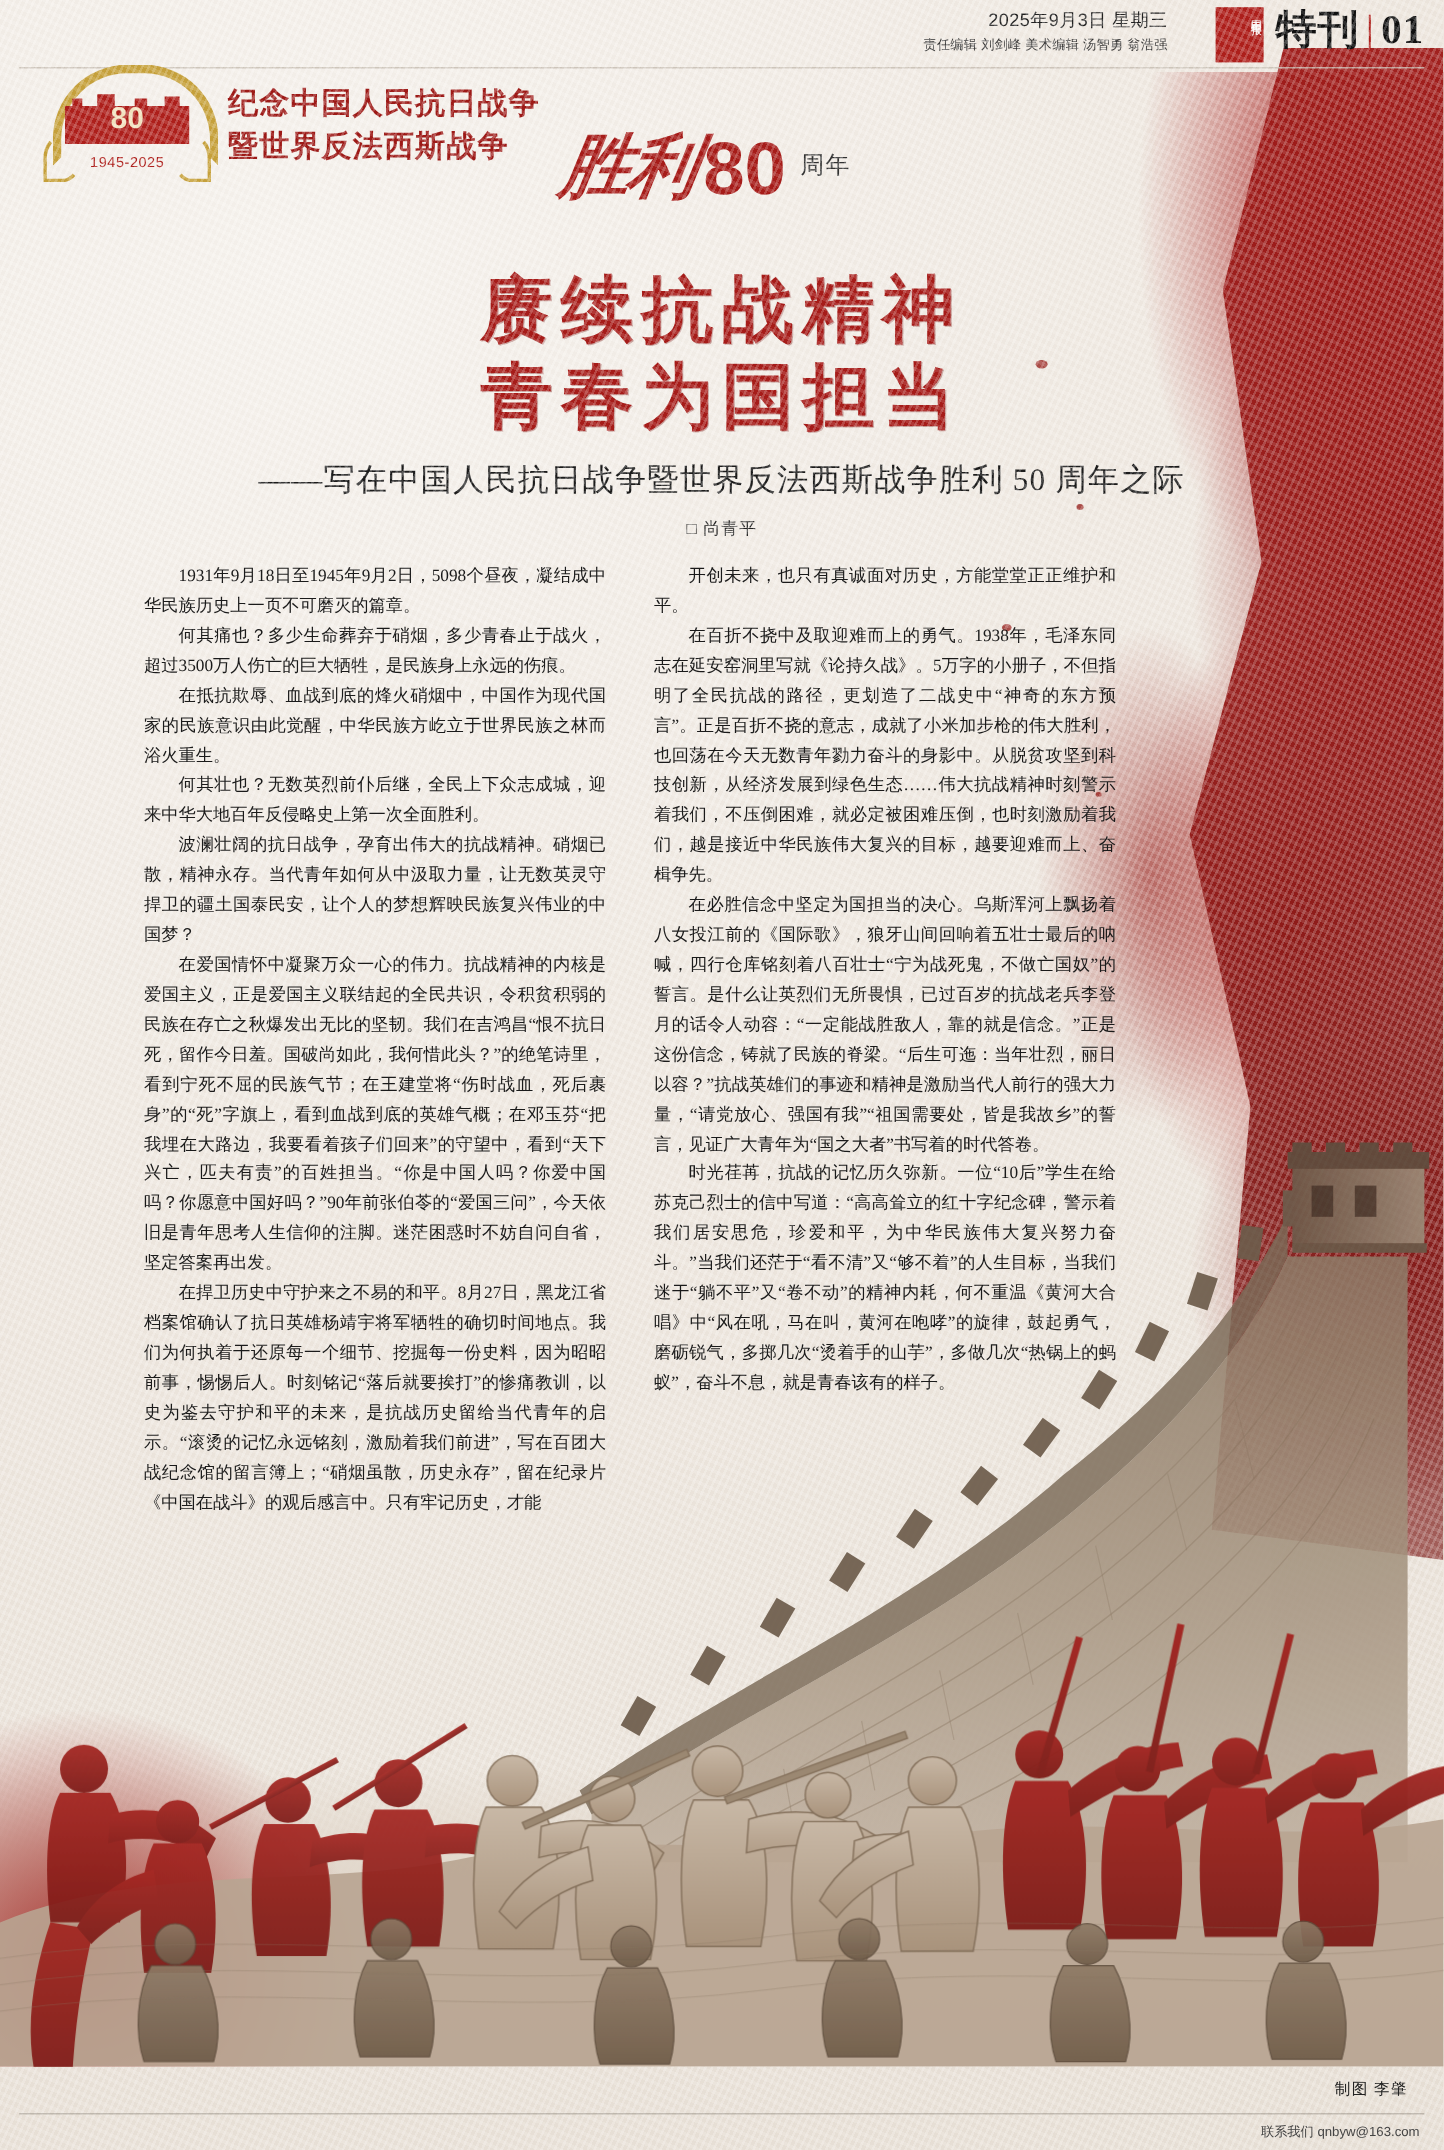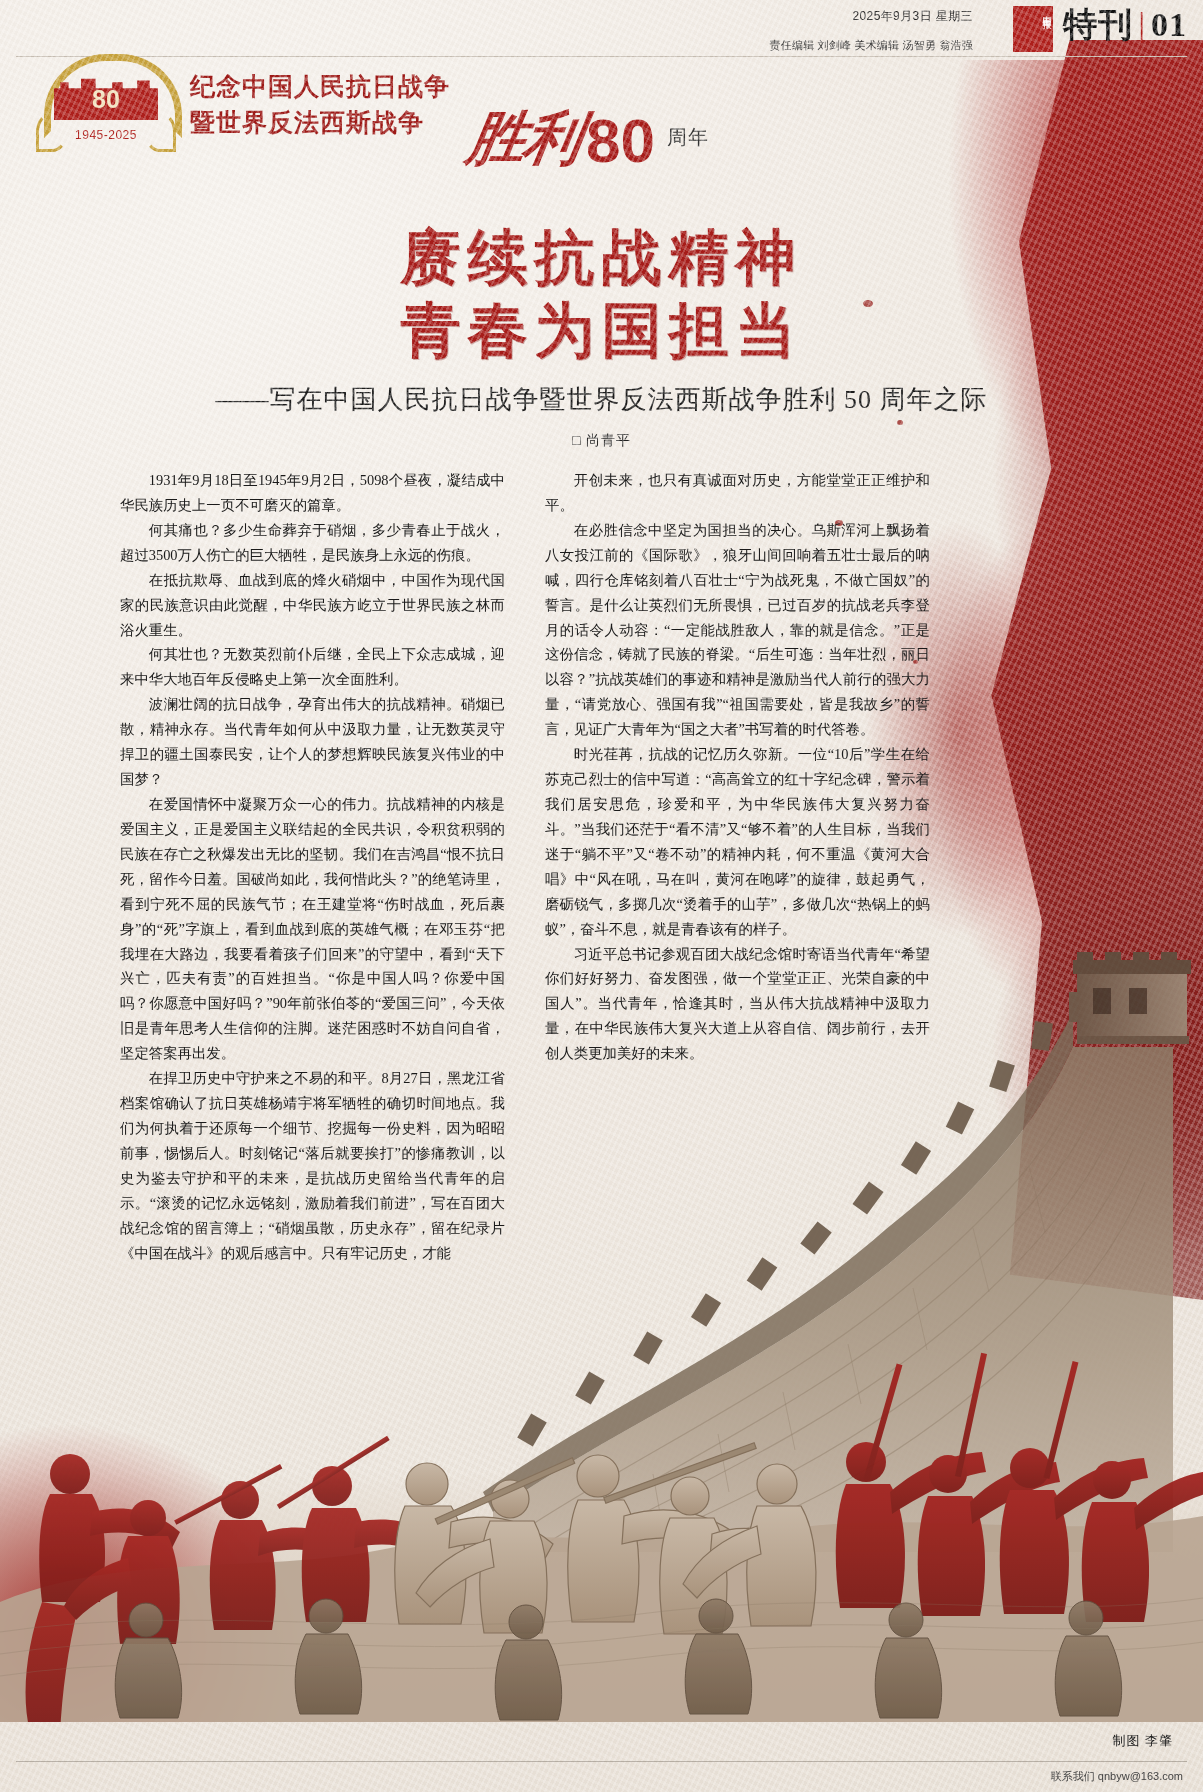--- a/index.html
+++ b/index.html
@@ -67,21 +67,21 @@
     position: absolute;
     left: 0; top: 0; right: 0; height: 58px;
   }
   .mast-meta {
     position: absolute;
     right: 230px; top: 8px;
     text-align: right;
     font-family: "Liberation Sans", sans-serif;
     color: #222;
   }
-  .mast-date { font-size: 12px; letter-spacing: .4px; margin-bottom: 13px; }
+  .mast-date { font-size: 15px; letter-spacing: .4px; margin-bottom: 3px; }
   .mast-credits { font-size: 11px; color: #333; letter-spacing: .2px; }
   .mast-logo {
     position: absolute;
     right: 150px; top: 6px;
     width: 40px; height: 46px;
     background: #b0201c;
     color: #fff;
     font-size: 9px;
     line-height: 1.05;
     writing-mode: vertical-rl;
@@ -445,23 +445,23 @@
       <p>1931年9月18日至1945年9月2日，5098个昼夜，凝结成中华民族历史上一页不可磨灭的篇章。</p>
       <p>何其痛也？多少生命葬弃于硝烟，多少青春止于战火，超过3500万人伤亡的巨大牺牲，是民族身上永远的伤痕。</p>
       <p>在抵抗欺辱、血战到底的烽火硝烟中，中国作为现代国家的民族意识由此觉醒，中华民族方屹立于世界民族之林而浴火重生。</p>
       <p>何其壮也？无数英烈前仆后继，全民上下众志成城，迎来中华大地百年反侵略史上第一次全面胜利。</p>
       <p>波澜壮阔的抗日战争，孕育出伟大的抗战精神。硝烟已散，精神永存。当代青年如何从中汲取力量，让无数英灵守捍卫的疆土国泰民安，让个人的梦想辉映民族复兴伟业的中国梦？</p>
       <p>在爱国情怀中凝聚万众一心的伟力。抗战精神的内核是爱国主义，正是爱国主义联结起的全民共识，令积贫积弱的民族在存亡之秋爆发出无比的坚韧。我们在吉鸿昌“恨不抗日死，留作今日羞。国破尚如此，我何惜此头？”的绝笔诗里，看到宁死不屈的民族气节；在王建堂将“伤时战血，死后裹身”的“死”字旗上，看到血战到底的英雄气概；在邓玉芬“把我埋在大路边，我要看着孩子们回来”的守望中，看到“天下兴亡，匹夫有责”的百姓担当。“你是中国人吗？你爱中国吗？你愿意中国好吗？”90年前张伯苓的“爱国三问”，今天依旧是青年思考人生信仰的注脚。迷茫困惑时不妨自问自省，坚定答案再出发。</p>
       <p>在捍卫历史中守护来之不易的和平。8月27日，黑龙江省档案馆确认了抗日英雄杨靖宇将军牺牲的确切时间地点。我们为何执着于还原每一个细节、挖掘每一份史料，因为昭昭前事，惕惕后人。时刻铭记“落后就要挨打”的惨痛教训，以史为鉴去守护和平的未来，是抗战历史留给当代青年的启示。“滚烫的记忆永远铭刻，激励着我们前进”，写在百团大战纪念馆的留言簿上；“硝烟虽散，历史永存”，留在纪录片《中国在战斗》的观后感言中。只有牢记历史，才能</p>
     </div>
     <div class="col">
       <p>开创未来，也只有真诚面对历史，方能堂堂正正维护和平。</p>
+      <p>在百折不挠中及取迎难而上的勇气。1938年，毛泽东同志在延安窑洞里写就《论持久战》。5万字的小册子，不但指明了全民抗战的路径，更划造了二战史中“神奇的东方预言”。正是百折不挠的意志，成就了小米加步枪的伟大胜利，也回荡在今天无数青年勠力奋斗的身影中。从脱贫攻坚到科技创新，从经济发展到绿色生态……伟大抗战精神时刻警示着我们，不压倒困难，就必定被困难压倒，也时刻激励着我们，越是接近中华民族伟大复兴的目标，越要迎难而上、奋楫争先。</p>
       <p>在必胜信念中坚定为国担当的决心。乌斯浑河上飘扬着八女投江前的《国际歌》，狼牙山间回响着五壮士最后的呐喊，四行仓库铭刻着八百壮士“宁为战死鬼，不做亡国奴”的誓言。是什么让英烈们无所畏惧，已过百岁的抗战老兵李登月的话令人动容：“一定能战胜敌人，靠的就是信念。”正是这份信念，铸就了民族的脊梁。“后生可迤：当年壮烈，丽日以容？”抗战英雄们的事迹和精神是激励当代人前行的强大力量，“请党放心、强国有我”“祖国需要处，皆是我故乡”的誓言，见证广大青年为“国之大者”书写着的时代答卷。</p>
       <p>时光荏苒，抗战的记忆历久弥新。一位“10后”学生在给苏克己烈士的信中写道：“高高耸立的红十字纪念碑，警示着我们居安思危，珍爱和平，为中华民族伟大复兴努力奋斗。”当我们还茫于“看不清”又“够不着”的人生目标，当我们迷于“躺不平”又“卷不动”的精神内耗，何不重温《黄河大合唱》中“风在吼，马在叫，黄河在咆哮”的旋律，鼓起勇气，磨砺锐气，多掷几次“烫着手的山芋”，多做几次“热锅上的蚂蚁”，奋斗不息，就是青春该有的样子。</p>
-      <p>习近平总书记参观百团大战纪念馆时寄语当代青年“希望你们好好努力、奋发图强，做一个堂堂正正、光荣自豪的中国人”。当代青年，恰逢其时，当从伟大抗战精神中汲取力量，在中华民族伟大复兴大道上从容自信、阔步前行，去开创人类更加美好的未来。</p>
     </div>
   </div>
 
   <div id="frieze-base"></div>
   <div class="red-left"></div>
 
   <svg id="frieze" viewBox="0 0 1203 420" preserveAspectRatio="none">
     <defs>
       <linearGradient id="reliefg" x1="0" y1="0" x2="0" y2="1">
         <stop offset="0%" stop-color="#c8b8a6"></stop>

